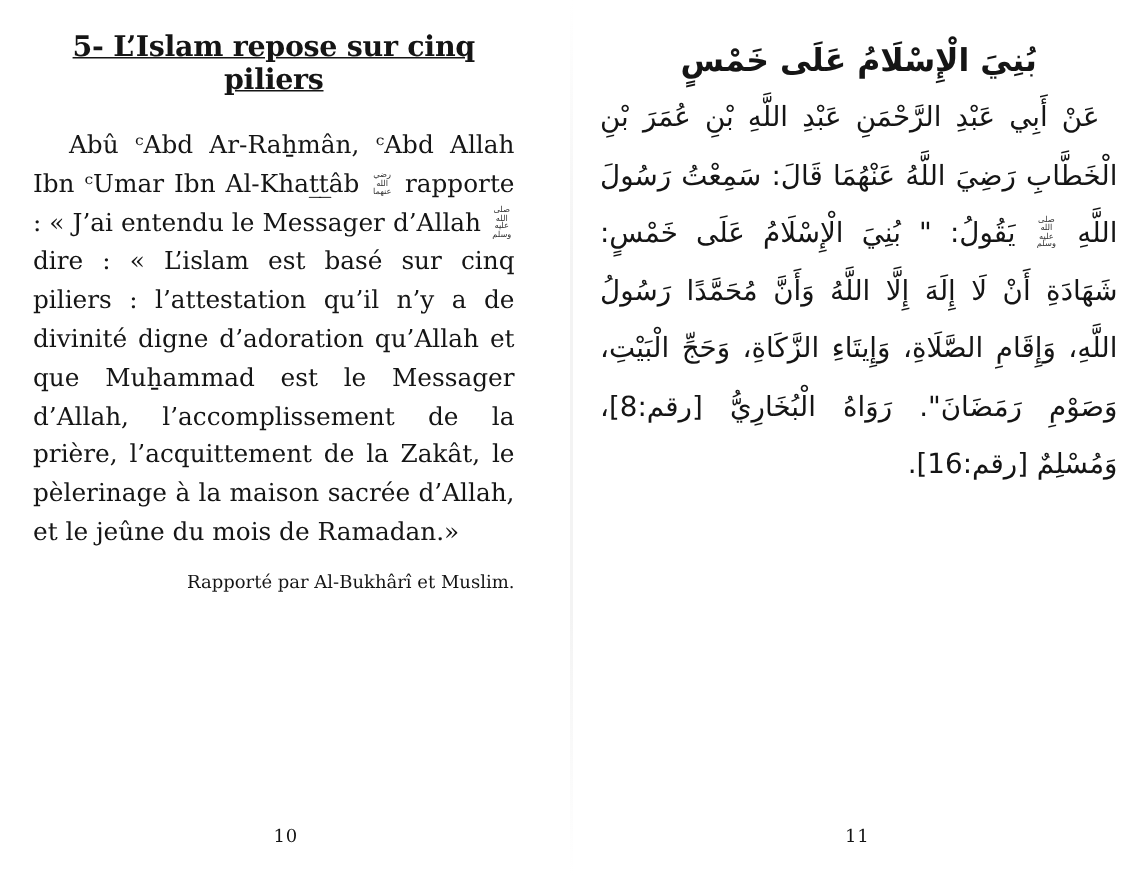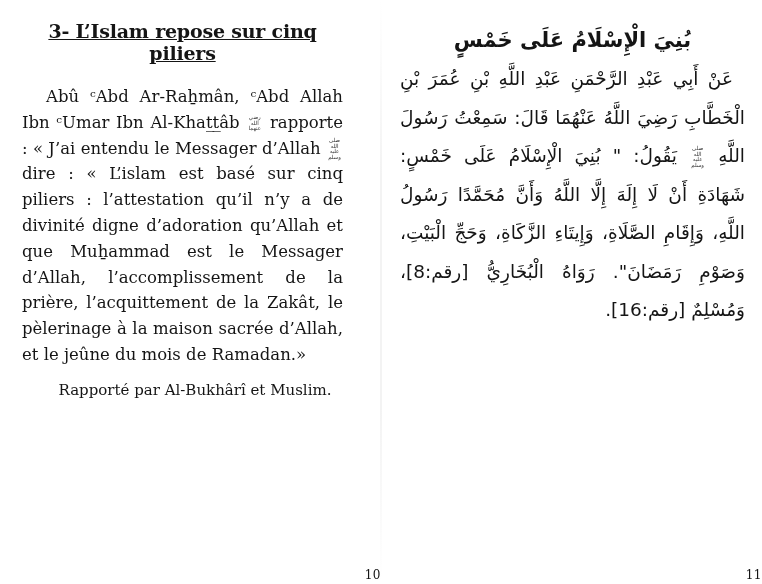--- a/index.html
+++ b/index.html
@@ -51,23 +51,23 @@
   .fr-body {
     margin: 0;
     font-size: 16.5px;
     line-height: 25.8px;
     text-align: justify;
     text-indent: 24px;
   }
   .fr-body .it { }
   .fr-source {
     margin: 13px 0 0 0;
-    font-size: 15px;
+    font-size: 12px;
     text-indent: 25px;
-    text-align: center;
+    text-align: right;
   }
 
   
   .ar-title {
     margin: 8px 0 8px 0;
     font-size: 21px;
     font-weight: bold;
     text-align: center;
     direction: rtl;
     font-family: "DejaVu Sans", sans-serif;
@@ -94,36 +94,36 @@
     white-space: normal;
     text-indent: 0;
     color: #333;
     font-family: "DejaVu Sans", sans-serif;
     font-style: normal;
     font-weight: normal;
   }
 
   .page-number {
     position: absolute;
-    bottom: 2px;
+    bottom: 20px;
     left: 0;
     width: 100%;
-    text-align: right;
+    text-align: center;
     font-size: 12px;
     letter-spacing: 0.5px;
     font-family: "DejaVu Serif", serif;
   }
 </style>
 </head>
 <body>
 
 <div class="spread">
 
   <section class="page page-left">
-    <h1 class="fr-title">3- L’Islam repose sur cinq piliers</h1>
+    <h1 class="fr-title">5- L’Islam repose sur cinq piliers</h1>
 
     <p class="fr-body"><span>Abû ᶜAbd Ar-Raẖmân, ᶜAbd Allah Ibn ᶜUmar Ibn Al-Khat̲t̲âb </span><span class="mark">رضي الله عنهما</span><span> rapporte : « J’ai entendu le Messager d’Allah </span><span class="mark">صلى الله عليه وسلم</span><span> dire : « </span><span class="it">L’islam est basé sur cinq piliers : l’attestation qu’il n’y a de divinité digne d’adoration qu’Allah et que Muẖammad est le Messager d’Allah, l’accomplissement de la prière, l’acquittement de la Zakât, le pèlerinage à la maison sacrée d’Allah, et le jeûne du mois de Ramadan.»</span></p>
 
     <p class="fr-source">Rapporté par Al-Bukhârî et Muslim.</p>
 
     <div class="page-number">10</div>
   </section>
 
   <div class="gutter"></div>
 

